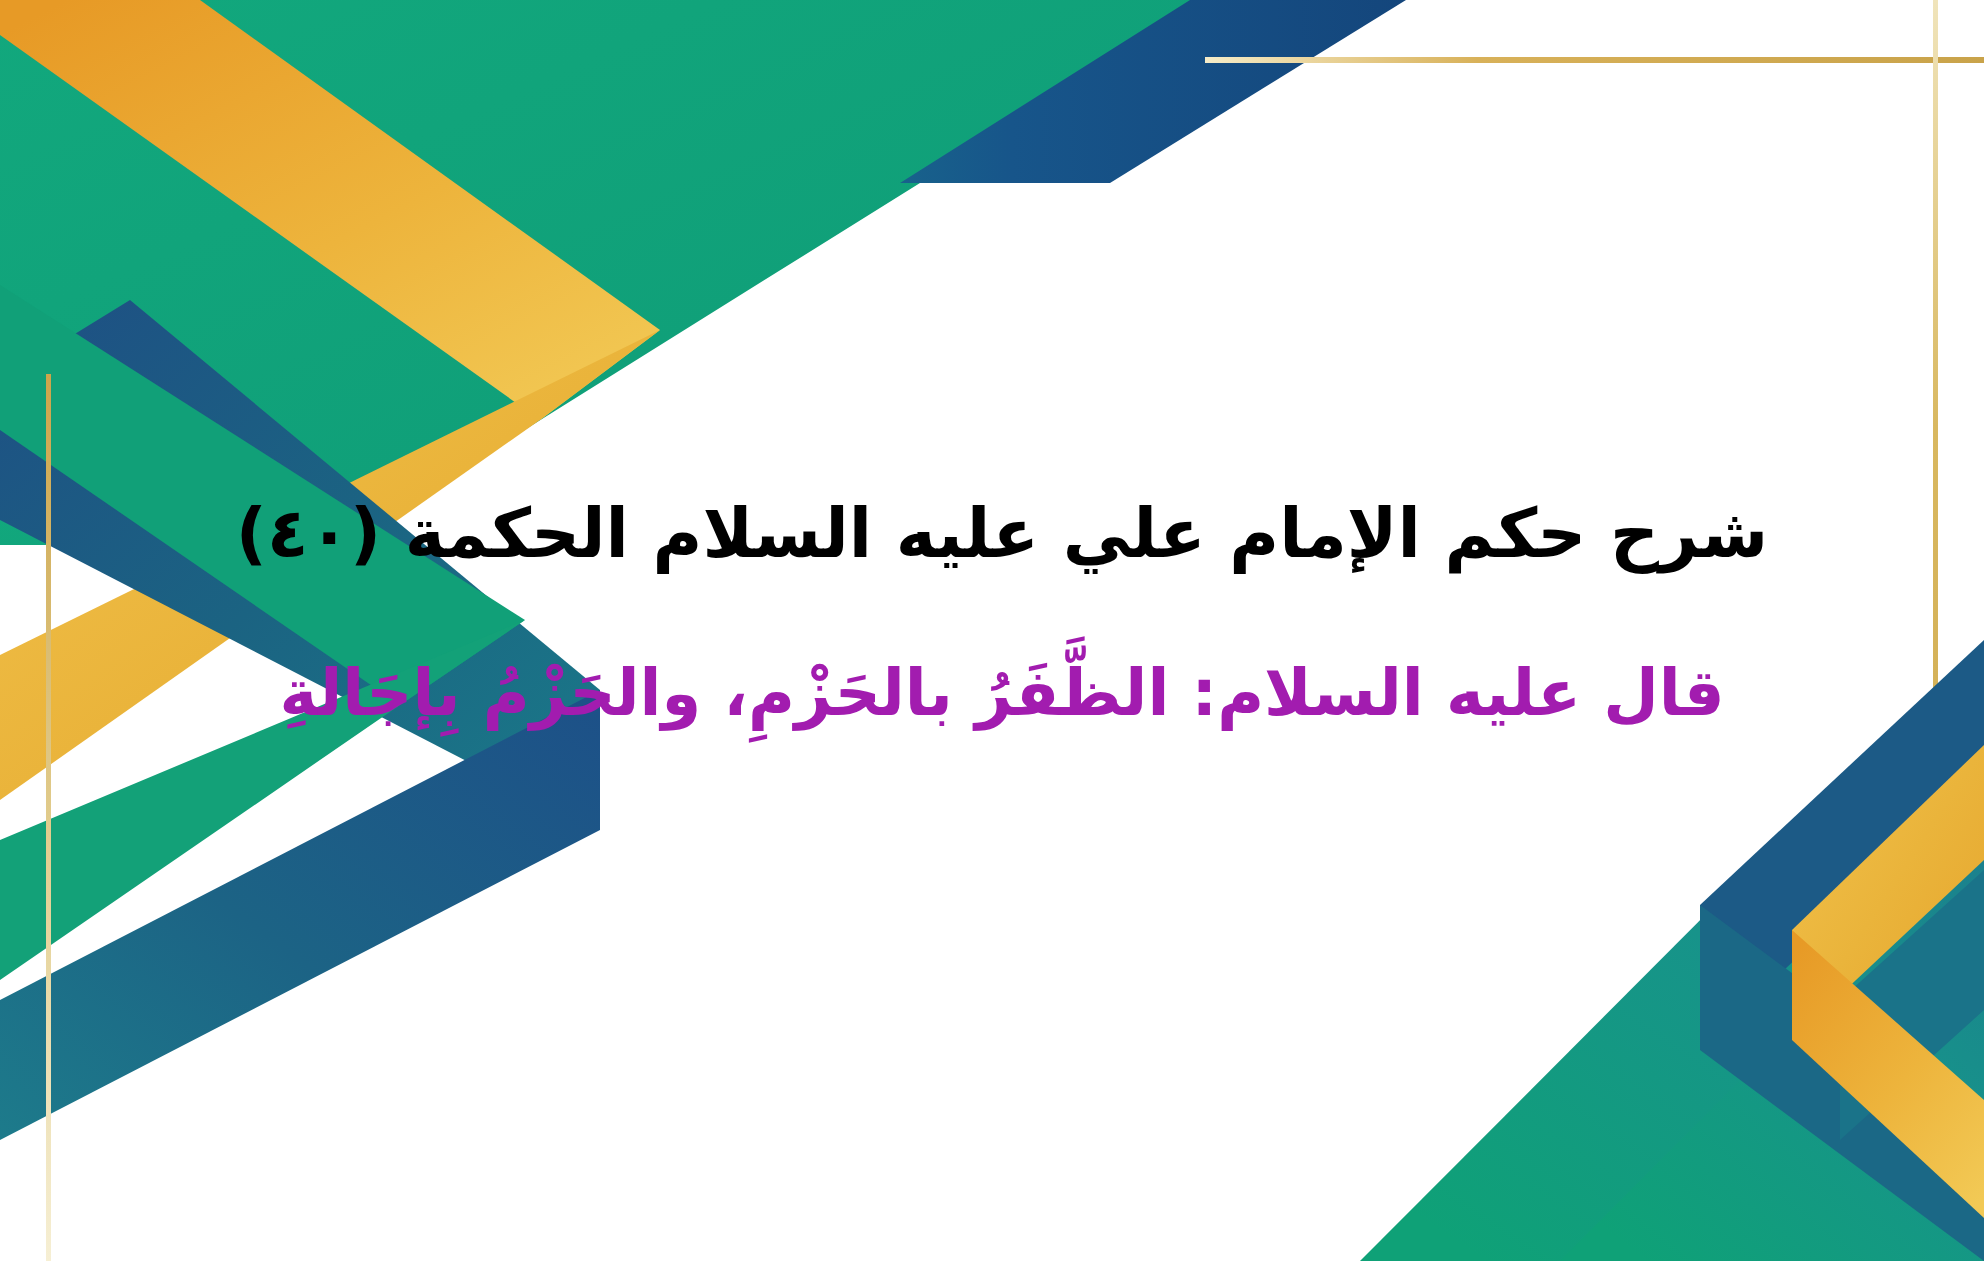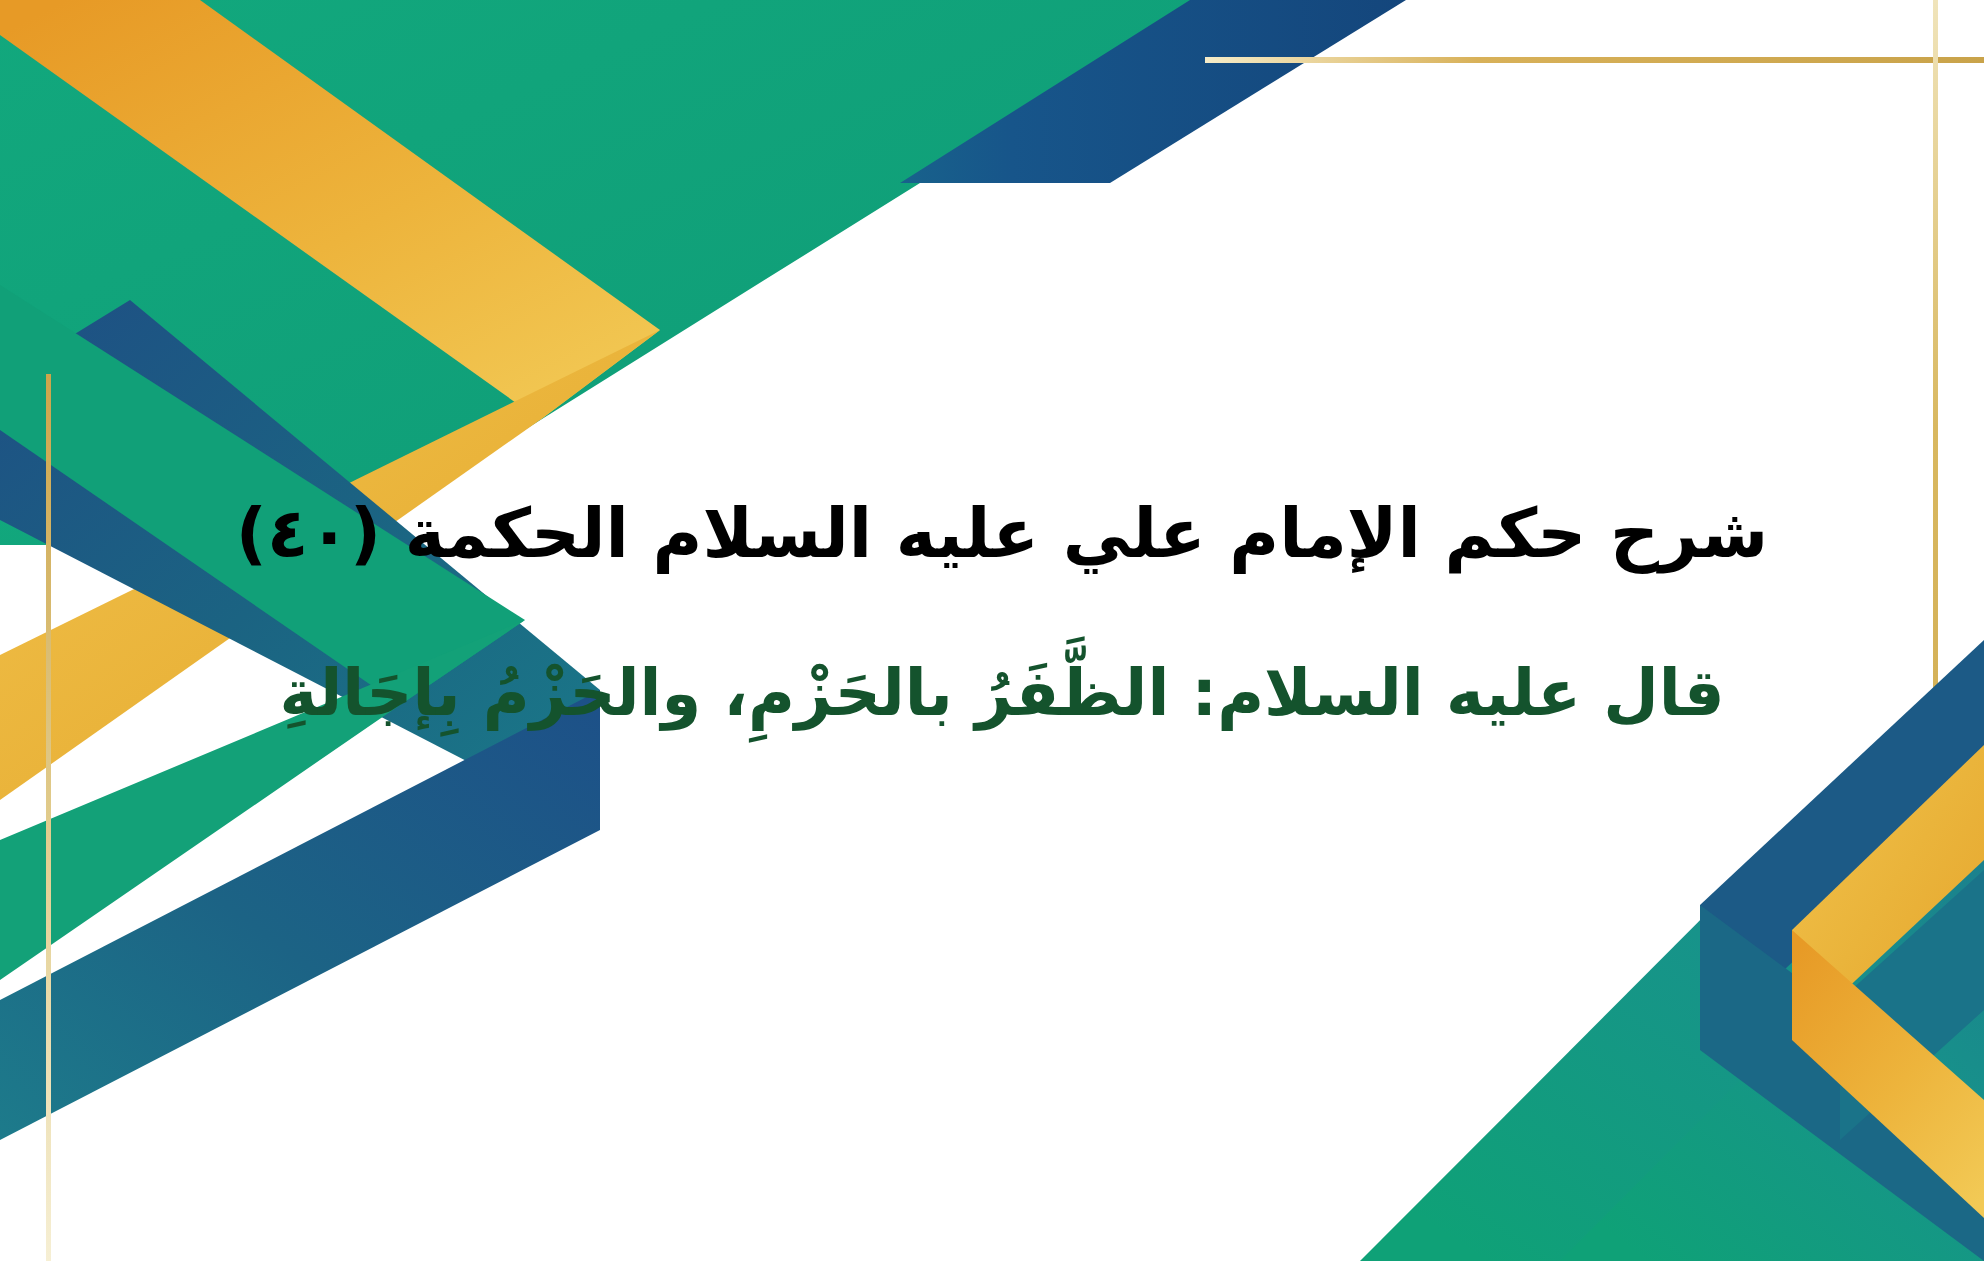--- a/index.html
+++ b/index.html
@@ -59,21 +59,21 @@
     color: #000000;
     line-height: 1.45;
     margin: 0 0 48px 0;
     letter-spacing: 0;
     white-space: nowrap;
     text-align: center;
   }
   .slide-body {
     font-size: 64px;
     font-weight: bold;
-    color: #14532d;
+    color: #a21caf;
     line-height: 1.95;
     margin: 0;
     padding: 0 10px;
   }
 </style>
 </head>
 <body>
 
 <div id="slide">
 

